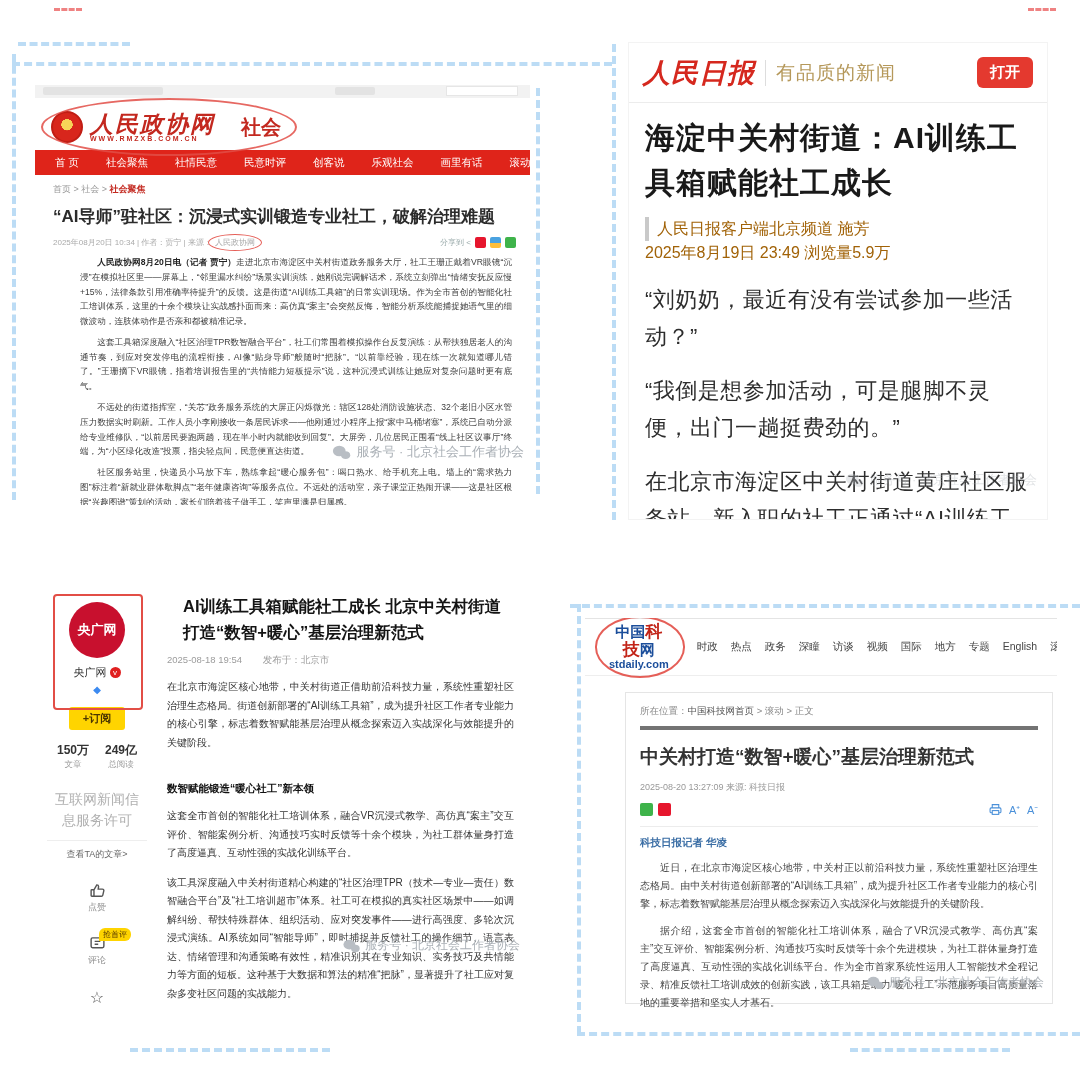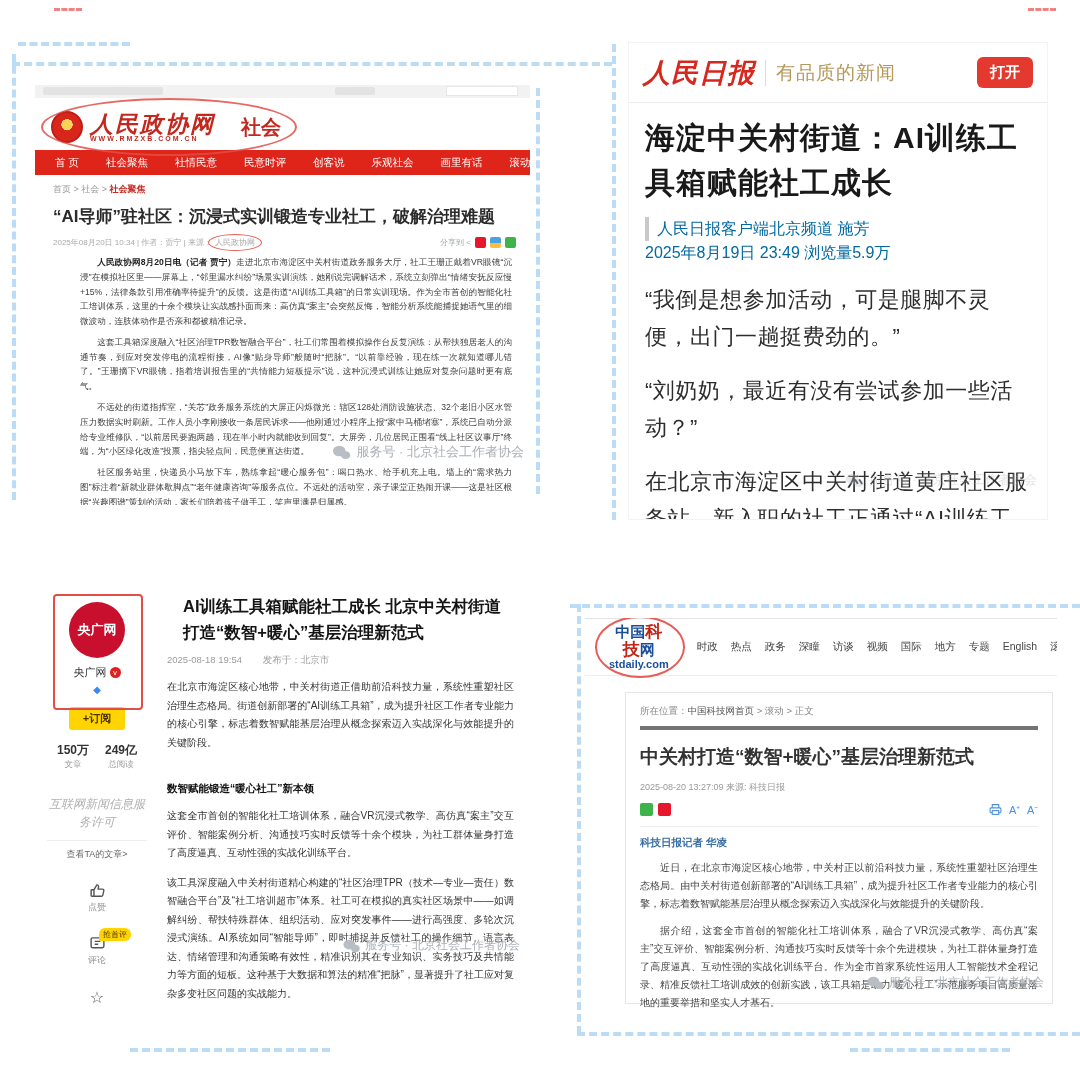--- a/index.html
+++ b/index.html
@@ -66,21 +66,21 @@
   .tr-head { height:60px; display:flex; align-items:center; padding:0 14px;
      border-bottom:1px solid #ececec; }
   .tr-logo { font-family:"DejaVu Serif", serif; font-weight:bold; font-style:italic;
      font-size:27px; color:#d5281e; letter-spacing:1px; }
   .tr-sep { width:1px; height:26px; background:#ddd; margin:0 10px; }
   .tr-tag { font-size:19px; color:#b5985a; letter-spacing:1px; }
   .tr-open { margin-left:auto; background:#e4392f; color:#fff; font-size:15px;
      padding:6px 13px; border-radius:6px; border:none; cursor:pointer; font-weight:bold; }
   .tr-title { margin:12px 16px 0; font-size:30px; line-height:1.5; font-weight:bold;
      color:#191919; letter-spacing:1px; }
-  .tr-meta { margin:12px 16px 0; color:#0369a1; font-size:16px; line-height:1.5; }
+  .tr-meta { margin:12px 16px 0; color:#a16207; font-size:16px; line-height:1.5; }
   .tr-meta .srcline { border-left:4px solid #c9c9c9; padding-left:8px; }
   .tr-p { margin:16px 16px 0; font-size:22px; line-height:1.7; color:#2d2d2d;
      letter-spacing:.5px; }
 
   
   .bl { left:35px; top:568px; width:495px; height:442px; }
   .bl-side { position:absolute; left:0; top:0; width:124px; height:100%;
      text-align:center; font-size:9px; color:#888; }
   .bl-annot { position:absolute; left:18px; top:26px; width:90px; height:116px;
      border:2px solid #e24e46; border-radius:4px; }
@@ -90,21 +90,21 @@
   .bl-name { margin-top:7px; font-size:11px; color:#333; }
   .bl-vbadge { display:inline-block; width:11px; height:11px; border-radius:50%;
      background:#e02020; color:#fff; font-size:8px; line-height:11px; vertical-align:1px; }
   .bl-diamond { color:#3c8af0; font-size:10px; margin-top:4px; }
   .bl-sub { display:inline-block; margin-top:12px; background:#ffd400; color:#4a3500;
      font-size:11px; font-weight:bold; padding:4px 14px; border-radius:3px;
      border:none; cursor:pointer; }
   .bl-stats { display:flex; justify-content:center; gap:16px; margin-top:12px; }
   .bl-stats b { display:block; font-size:12px; color:#333; }
   .bl-stats i { font-style:normal; font-size:8.5px; color:#9a9a9a; }
-  .bl-lic { margin:24px 14px 0; font-size:12px; color:#b0b0b0; line-height:1.5;font-style:italic; }
+  .bl-lic { margin:18px 14px 0; font-size:14px; color:#b0b0b0; line-height:1.5; }
   .bl-view { margin:9px 12px 0; padding-top:7px; border-top:1px solid #eee;
      font-size:9px; color:#666; cursor:pointer; }
   .bl-act { margin-top:21px; cursor:pointer; position:relative; }
   .bl-act .ic { color:#555; }
   .bl-act .lb { display:block; font-size:9px; color:#8a8a8a; margin-top:2px; }
   .bl-act .badge { position:absolute; left:64px; top:-7px; background:#ffd400;
      color:#5a3b00; font-size:8px; padding:1px 4px; border-radius:6px 6px 6px 0; }
   .bl-main { margin-left:132px; padding:26px 16px 0 0; }
   .bl-title { font-size:16.5px; font-weight:bold; color:#141414; line-height:1.55;margin-left:16px; }
   .bl-meta { margin-top:9px; font-size:9.5px; color:#9c9c9c; }
@@ -221,22 +221,22 @@
       <span class="tr-logo">人民日报</span>
       <span class="tr-sep"></span>
       <span class="tr-tag">有品质的新闻</span>
       <button class="tr-open">打开</button>
     </div>
     <div class="tr-title">海淀中关村街道：AI训练工具箱赋能社工成长</div>
     <div class="tr-meta">
       <div class="srcline">人民日报客户端北京频道 施芳</div>
       <div>2025年8月19日 23:49  浏览量5.9万</div>
     </div>
+    <div class="tr-p">“刘奶奶，最近有没有尝试参加一些活动？”</div>
     <div class="tr-p">“我倒是想参加活动，可是腿脚不灵便，出门一趟挺费劲的。”</div>
-    <div class="tr-p">“刘奶奶，最近有没有尝试参加一些活动？”</div>
     <div class="tr-p">在北京市海淀区中关村街道黄庄社区服务站，新入职的社工正通过“AI训练工具箱”与一位75岁的丧偶独居老人“对</div>
     <div class="wm faint" style="right:10px; bottom:30px;">
       <svg class="icon-svg" width="19" height="15" viewBox="0 0 24 20" fill="#b9bec4">
           <ellipse cx="9" cy="8" rx="8.5" ry="7"></ellipse>
           <ellipse cx="17.5" cy="13.5" rx="6.2" ry="5.2"></ellipse>
         </svg>
       <span>服务号 · 北京社会工作者协会</span>
     </div>
   </div>
 

